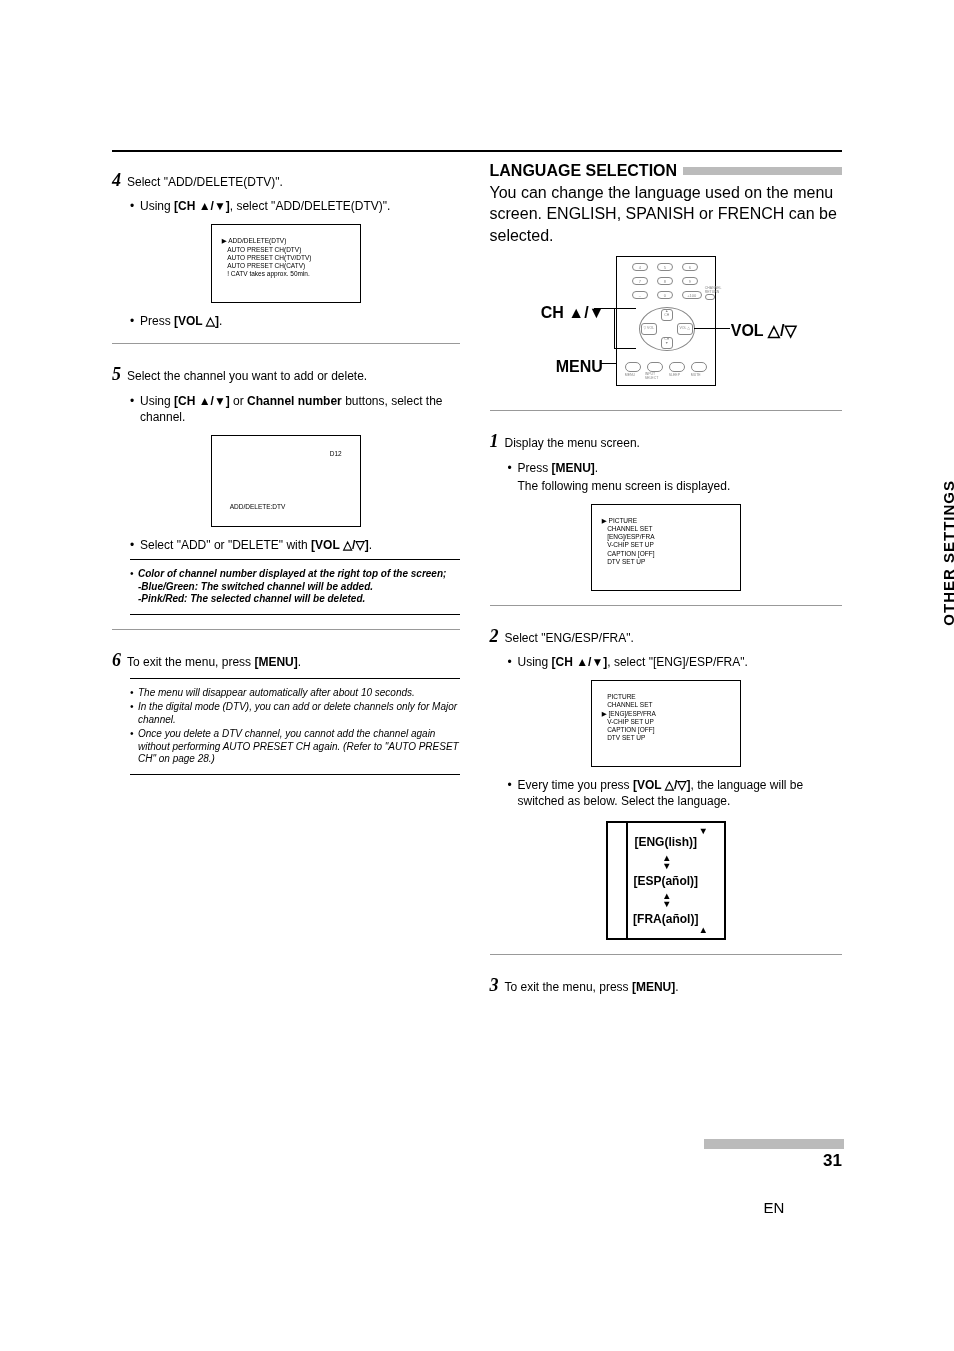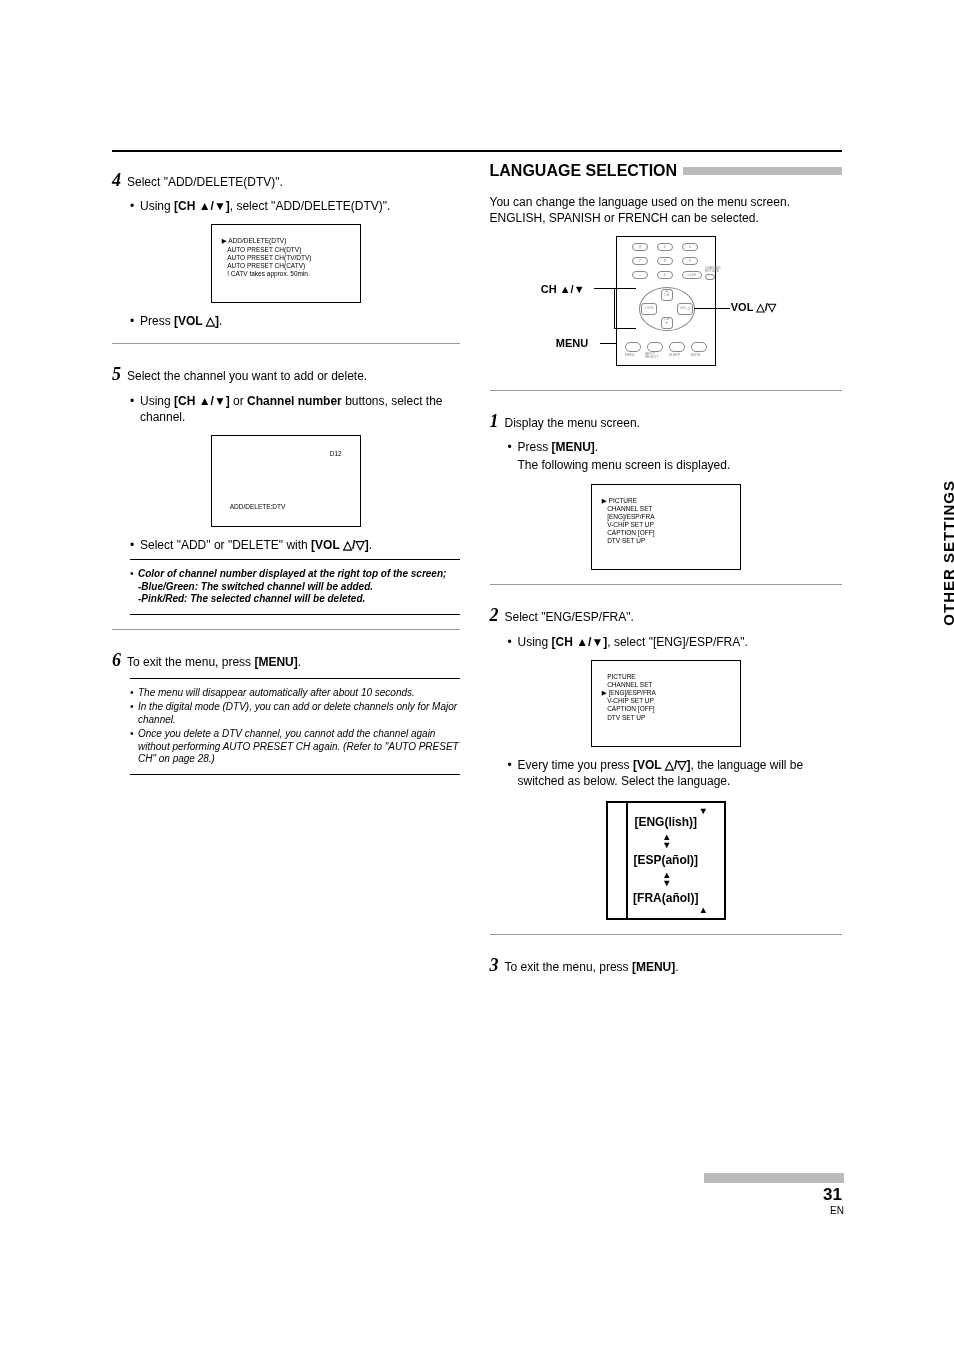--- a/index.html
+++ b/index.html
@@ -108,51 +108,51 @@
     font-style: italic;
     font-weight: bold;
     font-size: 10px;
     padding-left: 8px;
     line-height: 1.25;
   }
   .section-title-wrap {
     display: flex;
     align-items: center;
     margin-top: 10px;
-    margin-bottom: 12px;
+    margin-bottom: 0;
   }
   .section-title {
     font-weight: bold;
     font-size: 16px;
     white-space: nowrap;
   }
   .title-bar {
     flex: 1;
     height: 8px;
     background: #bbb;
     margin-left: 6px;
   }
-  .intro { font-size: 12px; margin-bottom: 10px; }
+  .intro { font-size: 16px; margin-bottom: 10px; }
   .remote-layout {
     position: relative;
     width: 260px;
     height: 140px;
     margin: 8px auto 12px auto;
   }
   .remote-box {
     position: absolute;
     border: 1px solid #000;
     width: 100px;
     height: 130px;
     top: 0;
     left: 80px;
   }
   .rb-label {
     position: absolute;
-    font-size: 11px;
+    font-size: 16px;
     font-weight: bold;
     white-space: nowrap;
   }
   .btn-oval {
     position: absolute;
     width: 16px; height: 8px;
     border: 1px solid #888;
     border-radius: 4px;
     display:flex; align-items:center; justify-content:center;
     font-size: 4px; color:#888;
@@ -207,23 +207,23 @@
     height: 10px;
     background: #bbb;
     margin-bottom: 2px;
   }
   .page-num {
     font-weight: bold;
     font-size: 17px;
     display:inline-block; text-align:right; width:136px;
   }
   .page-en {
-    font-size: 10px;
+    font-size: 15px;
     display:block;
-    text-align:right; width:140px;
+    text-align:center; width:140px;margin-top:28px;
   }
 </style>
 </head>
 <body>
 
 <div class="horizontal-rule"></div>
 
 <div class="content">
 
   <div class="col">

